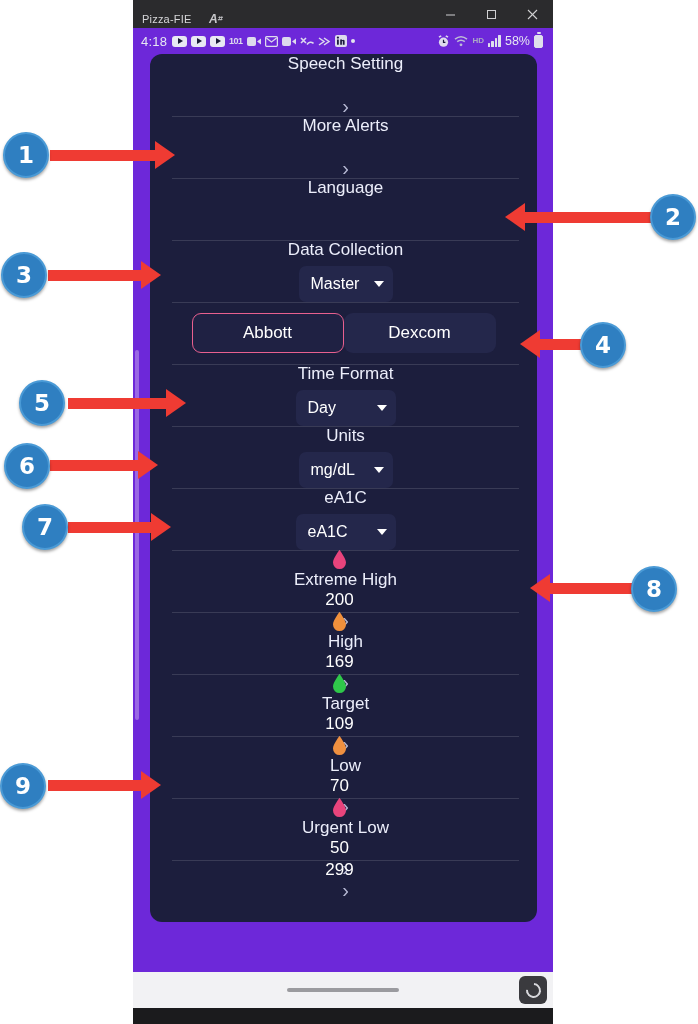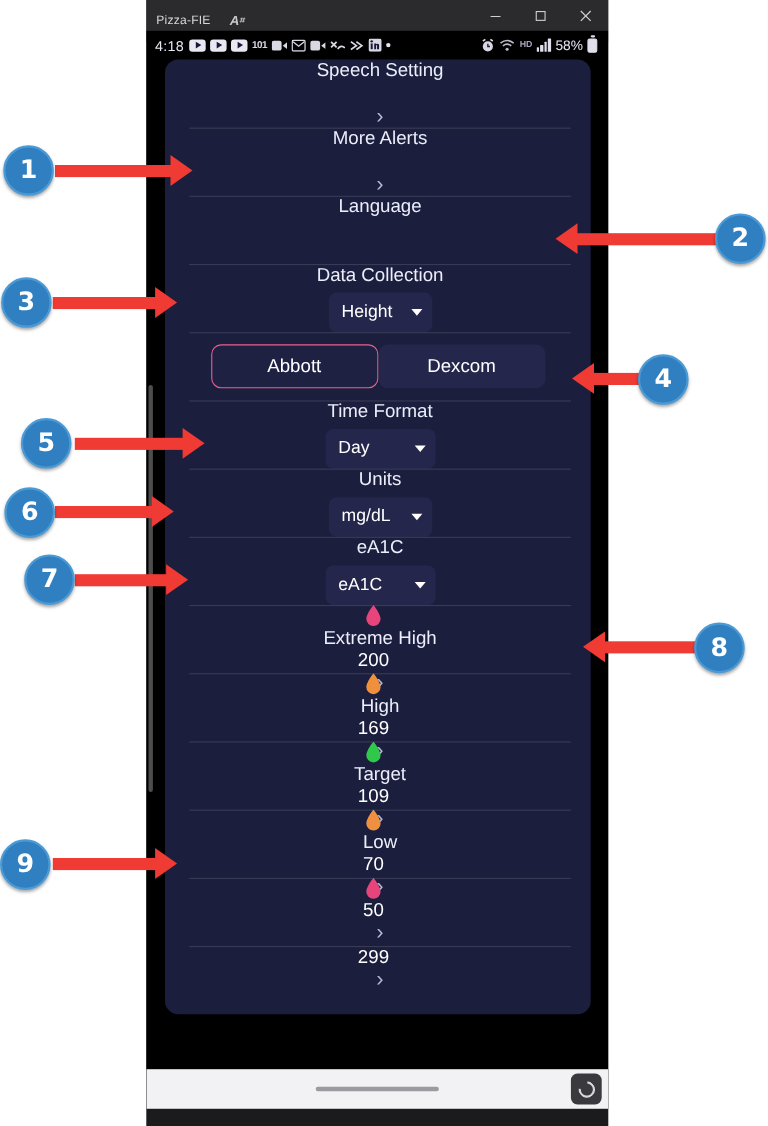--- a/index.html
+++ b/index.html
@@ -33,21 +33,21 @@
   .win-ctrls { position: absolute; right: 0; top: 0; display: flex; height: 28px; }
   .wc {
     width: 41px; height: 28px; display: flex; align-items: center; justify-content: center;
     color: #d0d0d2; font-size: 13px; line-height: 1;
   }
   .wc svg { display: block; }
 
   
   .phone {
     position: absolute; left: 0; top: 28px; width: 420px; height: 980px;
-    background: #000000;
+    background: #6d28d9;
   }
   .statusbar {
     height: 26px; display: flex; align-items: center;
     padding: 0 10px 0 8px; color: #e6e7f2; font-size: 12.5px;
   }
   .sb-time { font-size: 13px; font-weight: 500; letter-spacing: .2px; margin-right: 5px; }
   .sb-icons { display: flex; align-items: center; gap: 4px; flex: 1; }
   .sb-right { display: flex; align-items: center; gap: 4px; }
   .sb-ic {
     display: inline-flex; align-items: center; justify-content: center;
@@ -310,21 +310,21 @@
             <span class="chev">›</span>
           </div>
 
           <div class="row">
             <span class="row-label">Language</span>
           </div>
 
           <div class="row">
             <span class="row-label">Data Collection</span>
             <div class="dd">
-              <span class="dd-text">Height</span>
+              <span class="dd-text">Master</span>
               <span class="dd-caret"></span>
             </div>
           </div>
 
           <div class="row-toggle">
             <div class="segbtn active">
               <span>Abbott</span>
             </div>
             <div class="segbtn">
               <span>Dexcom</span>
@@ -398,20 +398,21 @@
             <span class="row-val">70</span>
             <span class="chev">›</span>
           </div>
 
           <div class="row row-thresh">
             <span class="drop">
               <svg width="15" height="20" viewBox="0 0 15 20">
                   <path d="M7.5 0 C7.5 0 1 8.2 1 12.6 A6.5 6.5 0 0 0 14 12.6 C14 8.2 7.5 0 7.5 0 Z" fill="#e8447c"></path>
                 </svg>
             </span>
+            <span class="row-label">Urgent Low</span>
             <span class="row-val">50</span>
             <span class="chev">›</span>
           </div>
 
           <div class="row">
             <span class="row-val">299</span>
             <span class="chev">›</span>
           </div>
 
         </div>

